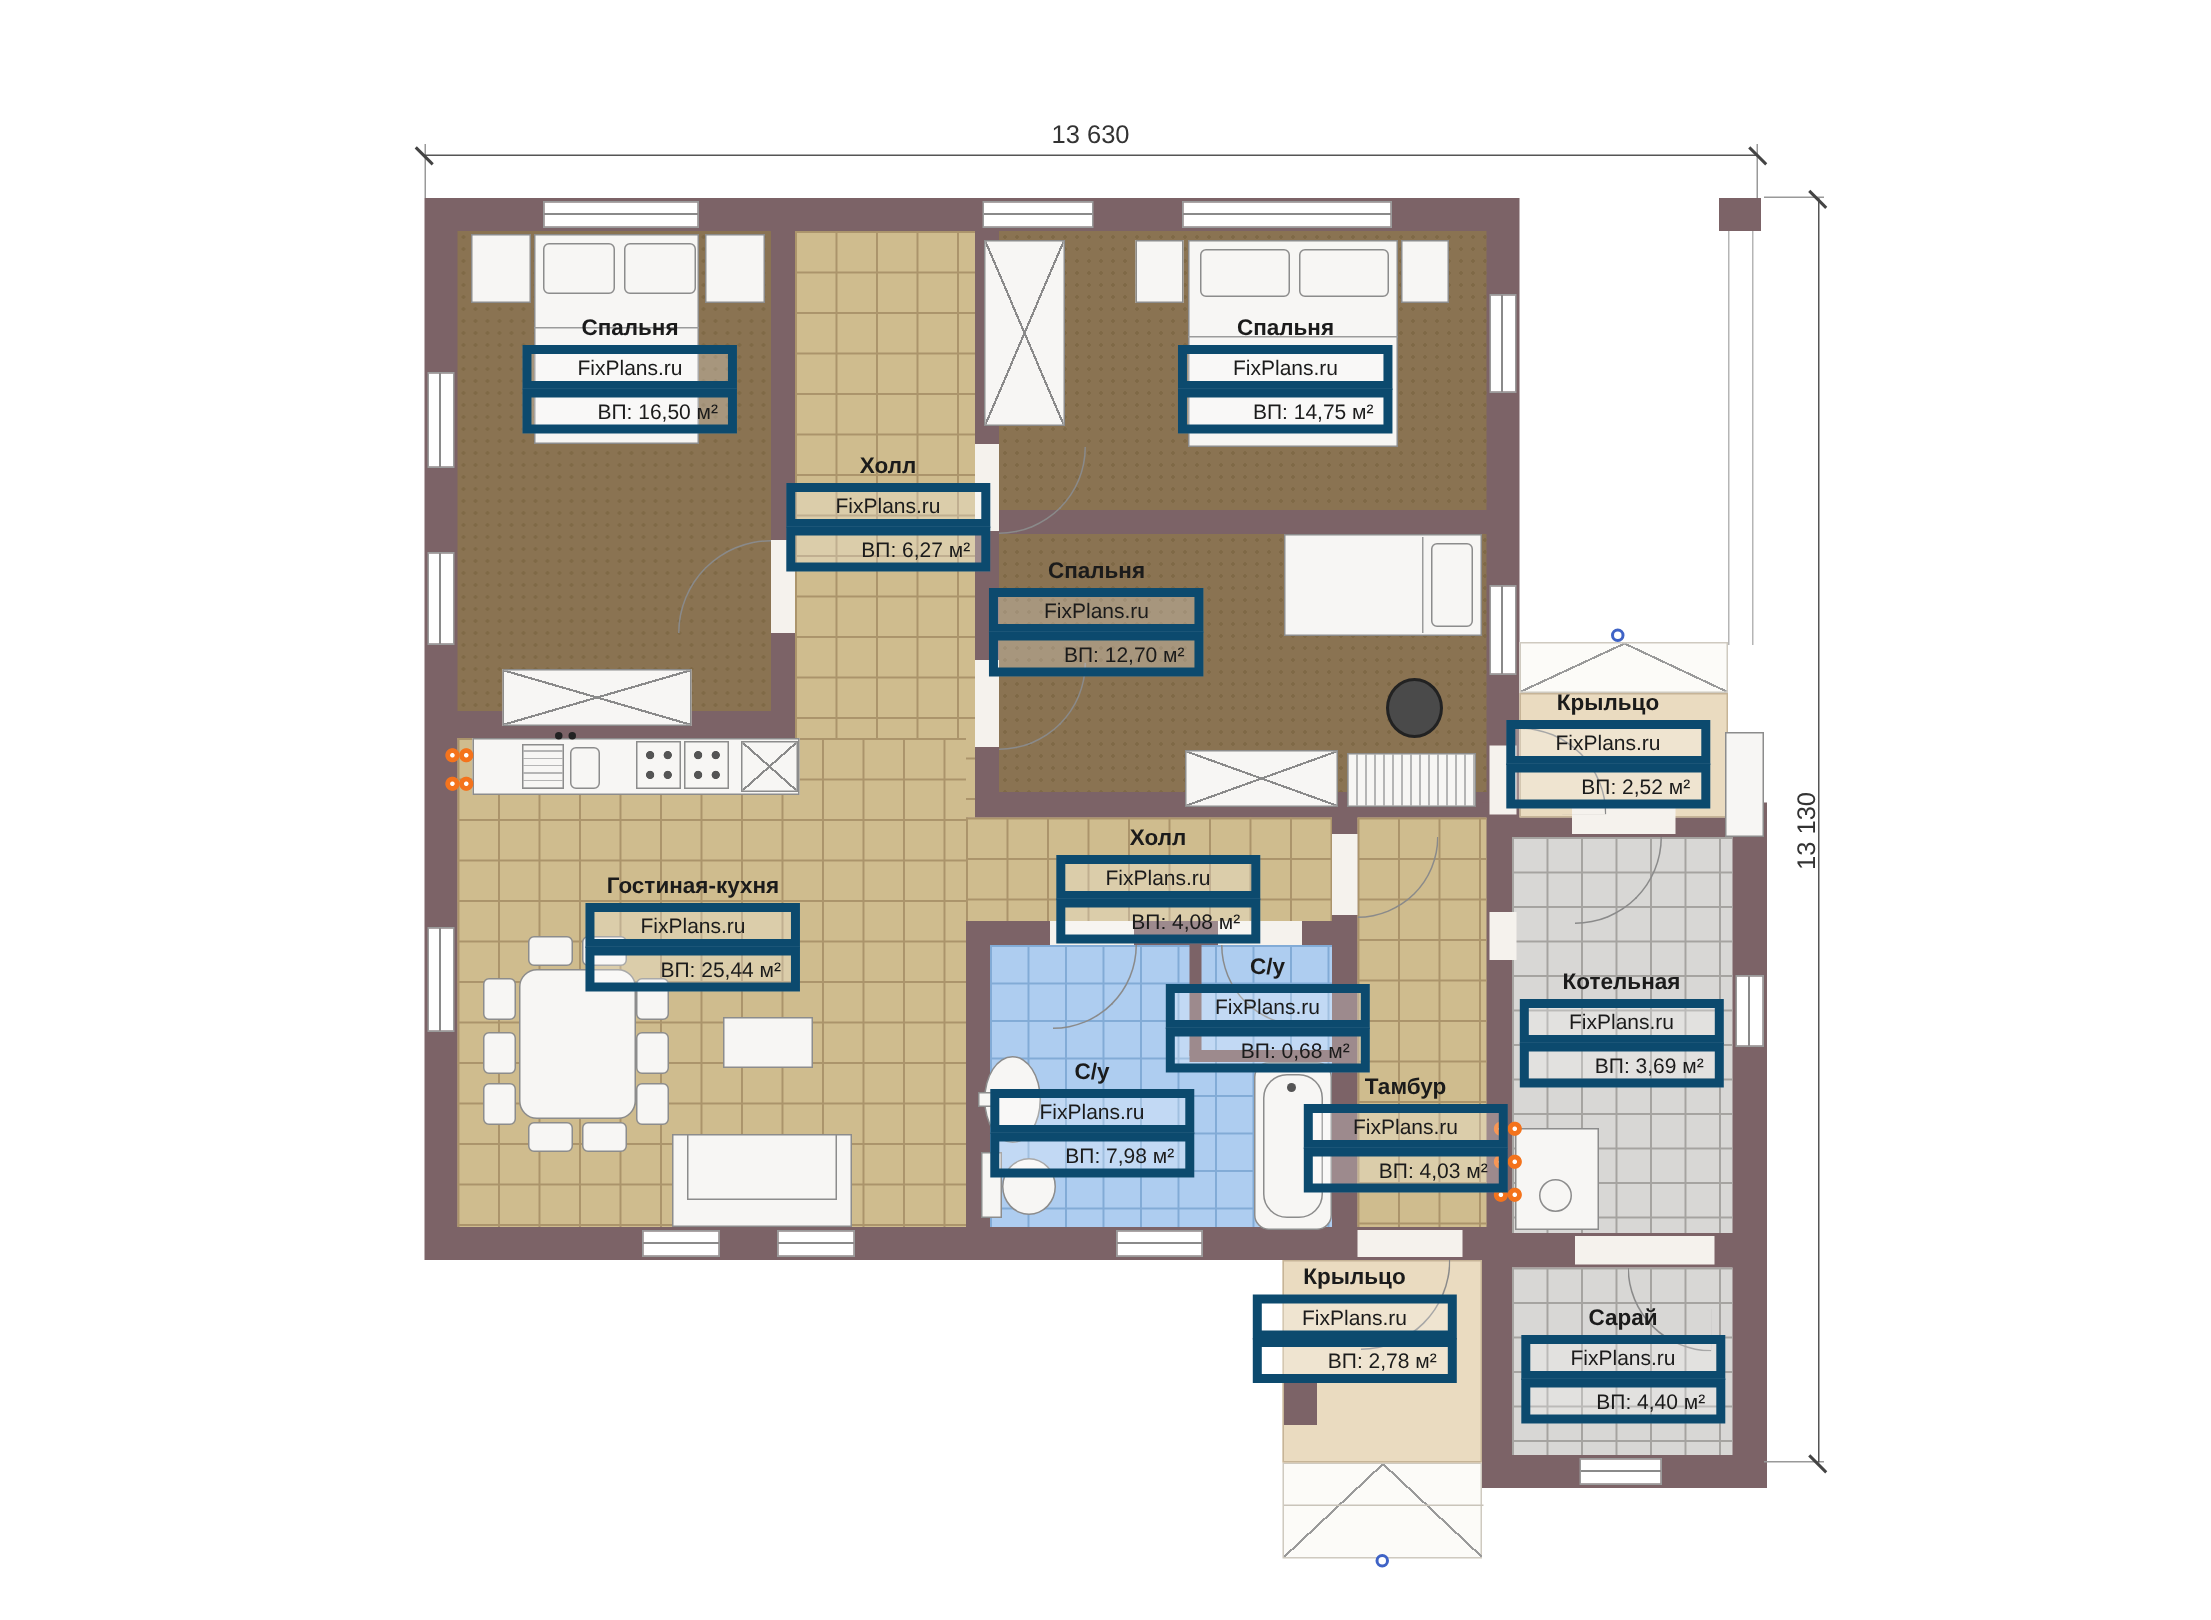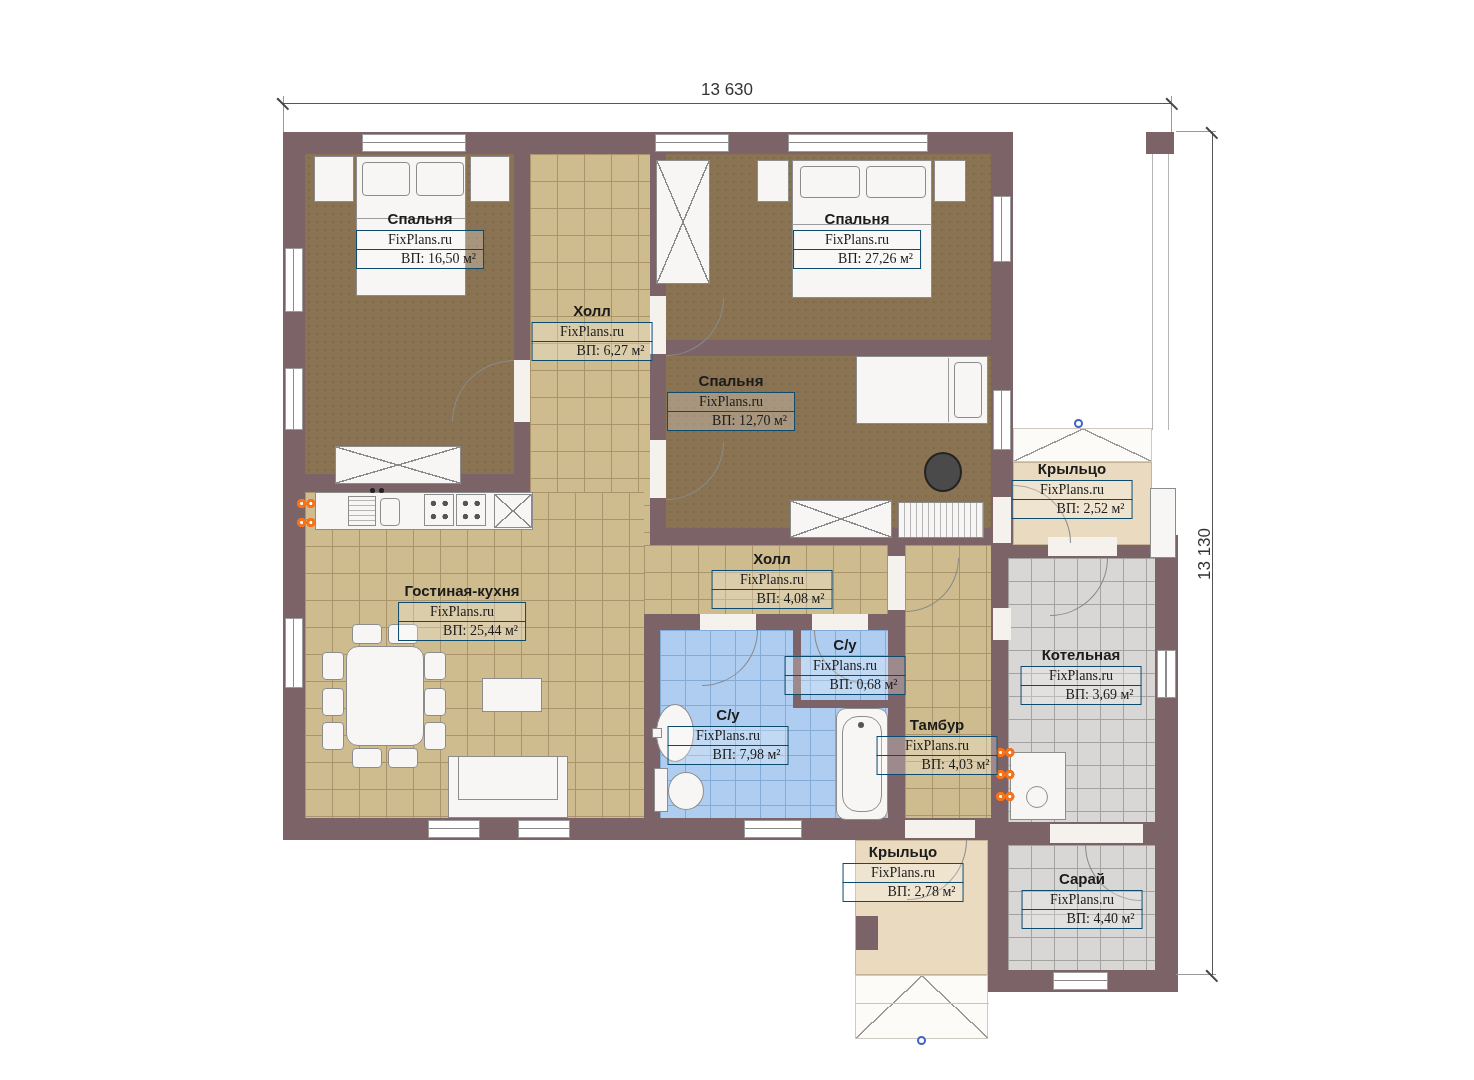--- a/index.html
+++ b/index.html
@@ -29,21 +29,21 @@
   .arc-tl{border-top:1.5px solid #8a8a8a;border-left:1.5px solid #8a8a8a;border-top-left-radius:100% 100%;}
   .arc-tr{border-top:1.5px solid #8a8a8a;border-right:1.5px solid #8a8a8a;border-top-right-radius:100% 100%;}
   .arc-bl{border-bottom:1.5px solid #8a8a8a;border-left:1.5px solid #8a8a8a;border-bottom-left-radius:100% 100%;}
   .arc-br{border-bottom:1.5px solid #8a8a8a;border-right:1.5px solid #8a8a8a;border-bottom-right-radius:100% 100%;}
   .rad{z-index:32;background:
     radial-gradient(circle at 30% 50%,#ffffff 1.2px,#f4731c 1.8px 4.4px,transparent 5px),
     radial-gradient(circle at 72% 50%,#ffffff 1.2px,#f4731c 1.8px 4.4px,transparent 5px);}
   .rlabel{position:absolute;transform:translateX(-50%);text-align:center;z-index:40;color:#1b1b1b;}
   .rtitle{font-weight:bold;font-size:15px;margin-bottom:3px;white-space:nowrap;}
   .rbox{display:inline-block;}
-  .rrow{border:1px solid #0c4a6e;padding:1px 7px;font-size:14px;white-space:nowrap;background:rgba(255,255,255,0.25);font-family:Liberation Serif, serif;}
+  .rrow{border:6px solid #0c4a6e;padding:1px 7px;font-size:14px;white-space:nowrap;background:rgba(255,255,255,0.25);}
   .rarea{margin-top:-1px;padding-left:44px;}
   .dim{position:absolute;color:#333;font-size:17px;z-index:45;text-align:center;}
   .dline{background:#555;z-index:45;}
   .tick{background:#444;transform:rotate(45deg);z-index:46;}
   .ext{background:#999;z-index:44;}
   .bdot{border:2px solid #3f63c6;background:#fff;border-radius:50%;box-sizing:border-box;z-index:33;}
   .diagL{background:linear-gradient(to bottom right,transparent calc(50% - 0.7px),#9a9a9a calc(50% - 0.7px),#9a9a9a calc(50% + 0.7px),transparent calc(50% + 0.7px));}
   .diagR{background:linear-gradient(to bottom left,transparent calc(50% - 0.7px),#9a9a9a calc(50% - 0.7px),#9a9a9a calc(50% + 0.7px),transparent calc(50% + 0.7px));}
   .gable{background:#fcfbf8;border:1px solid #cfcac0;box-sizing:border-box;z-index:9;}
 </style>
@@ -210,21 +210,21 @@
     <div class="rrow rarea">ВП: 16,50 м²</div></div>
   </div>
   <div class="rlabel" style="left:592px;top:302px;">
     <div class="rtitle">Холл</div>
     <div class="rbox"><div class="rrow">FixPlans.ru</div>
     <div class="rrow rarea">ВП: 6,27 м²</div></div>
   </div>
   <div class="rlabel" style="left:857px;top:210px;">
     <div class="rtitle">Спальня</div>
     <div class="rbox"><div class="rrow">FixPlans.ru</div>
-    <div class="rrow rarea">ВП: 27,26 м²</div></div>
+    <div class="rrow rarea">ВП: 14,75 м²</div></div>
   </div>
   <div class="rlabel" style="left:731px;top:372px;">
     <div class="rtitle">Спальня</div>
     <div class="rbox"><div class="rrow">FixPlans.ru</div>
     <div class="rrow rarea">ВП: 12,70 м²</div></div>
   </div>
   <div class="rlabel" style="left:1072px;top:460px;">
     <div class="rtitle">Крыльцо</div>
     <div class="rbox"><div class="rrow">FixPlans.ru</div>
     <div class="rrow rarea">ВП: 2,52 м²</div></div>

